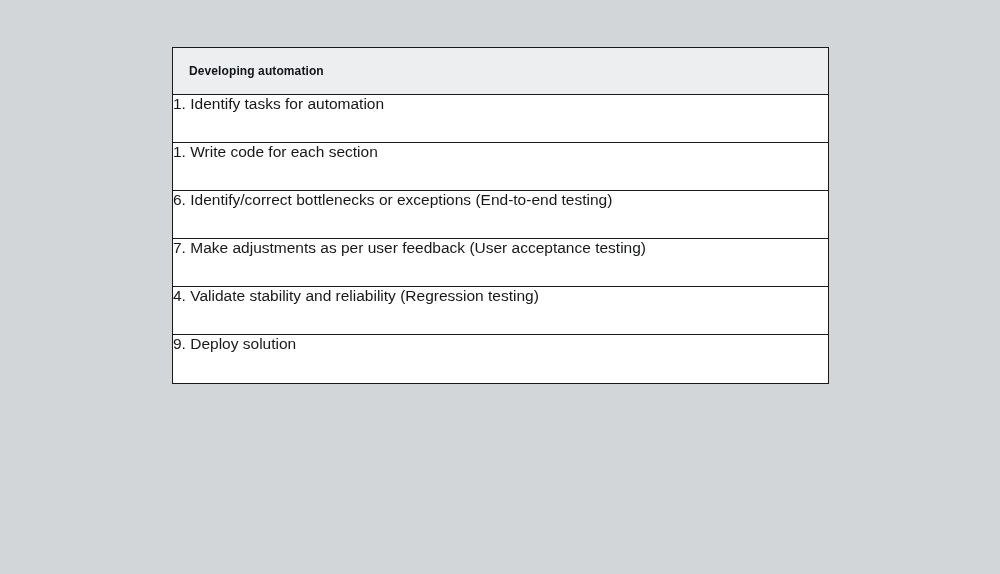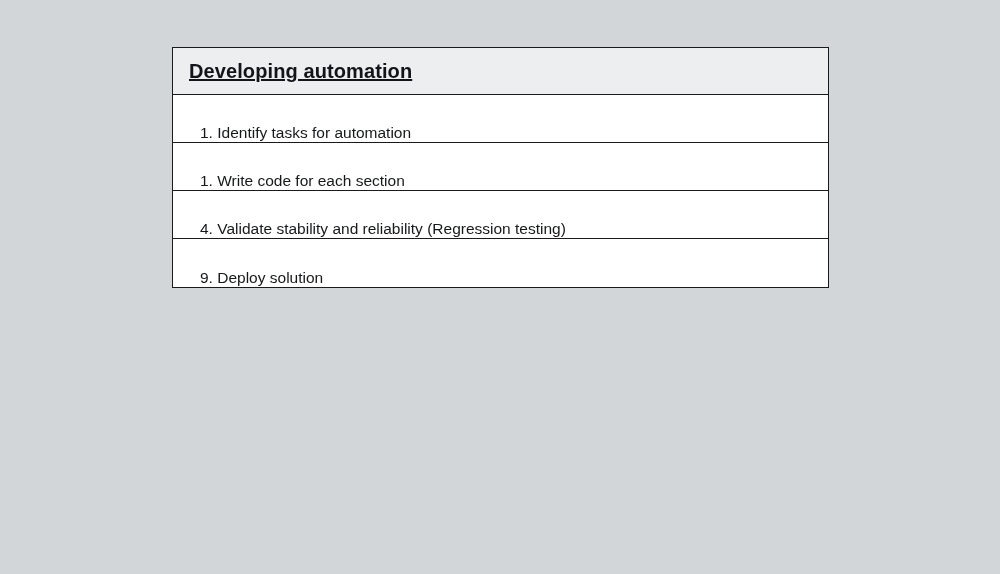--- a/index.html
+++ b/index.html
@@ -26,34 +26,32 @@
   .table-header {
     box-sizing: border-box;
     height: 47px;
     background: var(--header-bg, #eceef0);
     border-bottom: 1px solid var(--border-color, #1a1a1a);
     display: flex;
     align-items: center;
     padding-left: 16px;
   }
   .table-title {
-    font-size: 20px;
+    font-size: 12px;
     font-weight: 700;
     color: var(--title-color, #111418);
     letter-spacing: 0.1px;
-    text-decoration: underline;
   }
   .table-row {
     box-sizing: border-box;
     height: 48px;
     background: #ffffff;
     border-bottom: 1px solid var(--border-color, #1a1a1a);
     display: flex;
-    align-items: flex-end;
-    padding-left: 27px;
+    align-items: flex-start;
   }
   .table-row:last-child {
     border-bottom: none;
   }
   .row-text {
     font-size: 15.5px;
     color: var(--row-color, #16181a);
   }
 </style>
 </head>
@@ -63,18 +61,24 @@
   <div class="table-header">
     <span class="table-title">Developing automation</span>
   </div>
   <div class="table-row">
     <span class="row-text">1. Identify tasks for automation</span>
   </div>
   <div class="table-row">
     <span class="row-text">1. Write code for each section</span>
   </div>
   <div class="table-row">
+    <span class="row-text">6. Identify/correct bottlenecks or exceptions (End-to-end testing)</span>
+  </div>
+  <div class="table-row">
+    <span class="row-text">7. Make adjustments as per user feedback (User acceptance testing)</span>
+  </div>
+  <div class="table-row">
     <span class="row-text">4. Validate stability and reliability (Regression testing)</span>
   </div>
   <div class="table-row">
     <span class="row-text">9. Deploy solution</span>
   </div>
 </div>
 
 </body></html>

